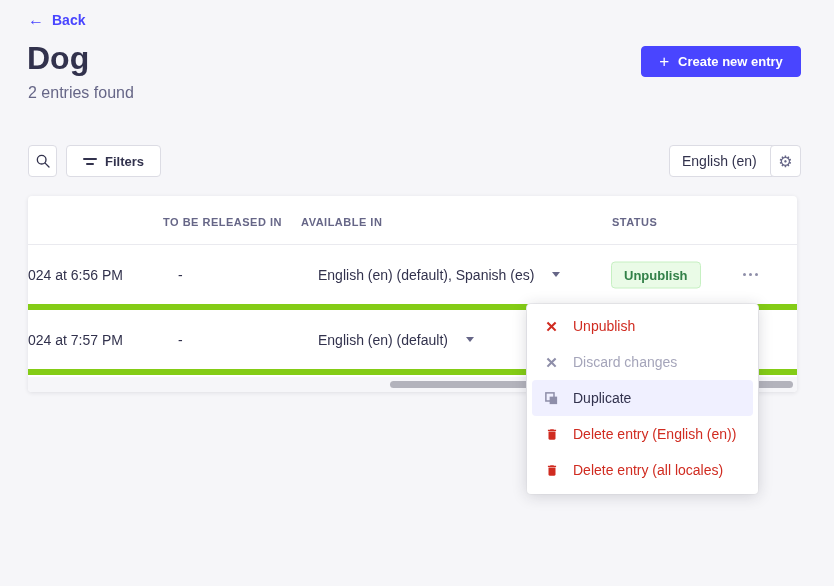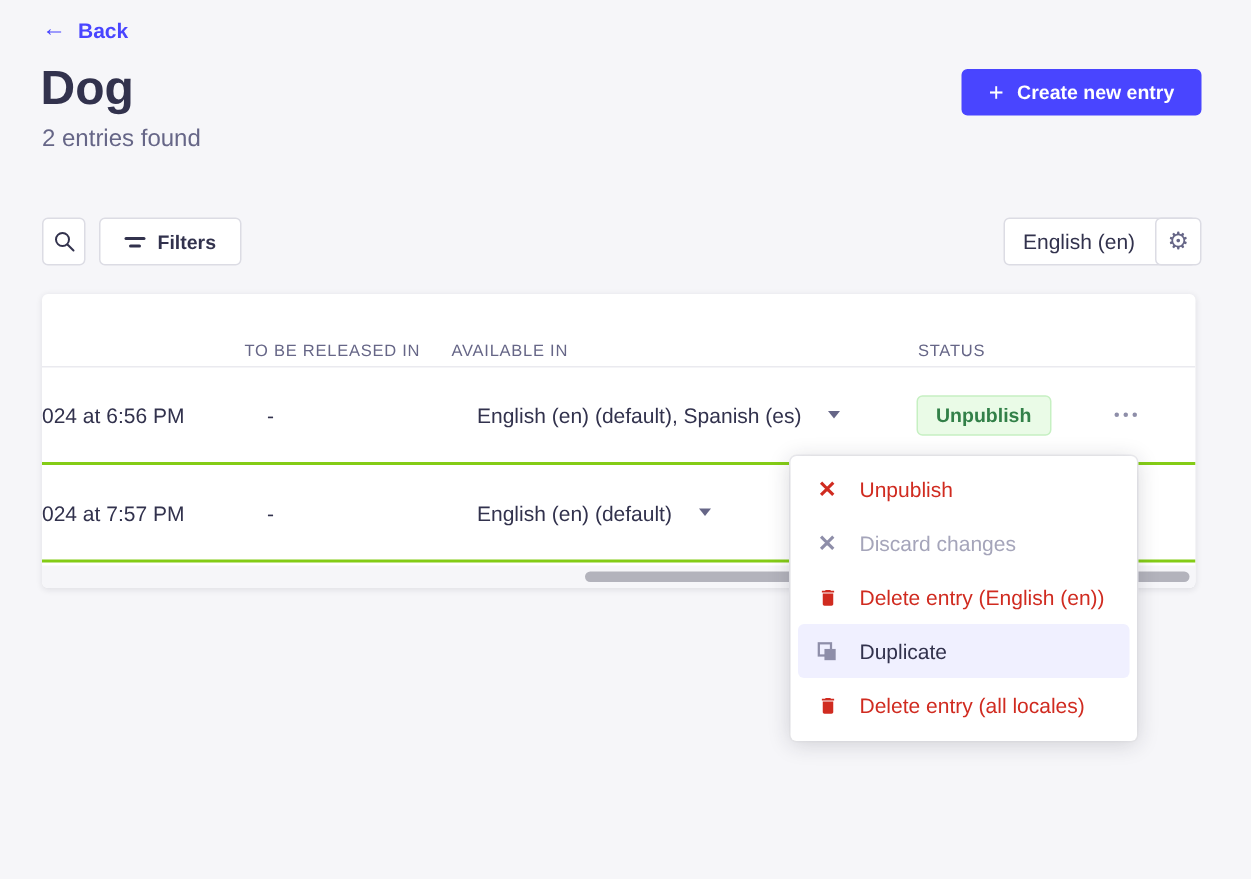--- a/index.html
+++ b/index.html
@@ -66,27 +66,27 @@
 
   
   .table-card {
     position:absolute; left:28px; top:196px; width:769px; height:196px;
     background:#fff; border-radius:4px;
     box-shadow:0 1px 4px rgba(33,33,52,0.1);
     overflow:hidden;
   }
   .thead { position:relative; height:49px; border-bottom:1px solid #eaeaef; }
   .th {
-    position:absolute; top:32px;
-    font-size:11px; font-weight:400; color:#666687; letter-spacing:0.5px;
+    position:absolute; top:20px;
+    font-size:11px; font-weight:700; color:#666687; letter-spacing:0.5px;
   }
   .th-released { left:135px; }
   .th-available { left:273px; }
   .th-status { left:584px; }
-  .trow { position:relative; height:65px; border-bottom:2px solid #84cc16; font-size:14px; }
+  .trow { position:relative; height:65px; border-bottom:6px solid #84cc16; font-size:14px; }
   .cell { position:absolute; top:50%; transform:translateY(-50%); white-space:nowrap; color:#32324d; }
   .cell-date { left:0; }
   .cell-released { left:150px; }
   .cell-available { left:290px; display:flex; align-items:center; gap:18px; cursor:pointer; }
   .badge {
     position:absolute; left:583px; top:50%; transform:translateY(-50%);
     background:#eafbe7; border:1px solid #c6f0c2; color:#328048;
     font-size:13px; font-weight:600; border-radius:4px; padding:5px 12px;
     cursor:default;
   }
@@ -210,43 +210,43 @@
       <span class="ctx-icon x-glyph red">✕</span>
       <span>Unpublish</span>
     </div>
 
     <div class="ctx-item disabled">
       <span class="ctx-icon x-glyph gray">✕</span>
       <span>Discard changes</span>
     </div>
 
 
-    <div class="ctx-item danger">
-      <span class="ctx-icon">
-        <svg width="14" height="15" viewBox="0 0 24 24">
-            <path d="M6 19c0 1.1.9 2 2 2h8c1.1 0 2-.9 2-2V7H6v12zM19 4h-3.5l-1-1h-5l-1 1H5v2h14V4z" fill="#d02b20"></path>
-          </svg>
-      </span>
-      <span>Delete entry (English (en))</span>
-    </div>
-
     <div class="ctx-item highlight">
       <span class="ctx-icon">
         <svg width="15" height="15" viewBox="0 0 24 24">
             <rect x="3" y="3" width="13" height="13" fill="none" stroke="#8e8ea9" stroke-width="2.4"></rect>
             <rect x="9" y="9" width="12" height="12" fill="#8e8ea9"></rect>
           </svg>
       </span>
       <span>Duplicate</span>
     </div>
 
     <div class="ctx-item danger">
       <span class="ctx-icon">
         <svg width="14" height="15" viewBox="0 0 24 24">
             <path d="M6 19c0 1.1.9 2 2 2h8c1.1 0 2-.9 2-2V7H6v12zM19 4h-3.5l-1-1h-5l-1 1H5v2h14V4z" fill="#d02b20"></path>
           </svg>
       </span>
+      <span>Delete entry (English (en))</span>
+    </div>
+
+    <div class="ctx-item danger">
+      <span class="ctx-icon">
+        <svg width="14" height="15" viewBox="0 0 24 24">
+            <path d="M6 19c0 1.1.9 2 2 2h8c1.1 0 2-.9 2-2V7H6v12zM19 4h-3.5l-1-1h-5l-1 1H5v2h14V4z" fill="#d02b20"></path>
+          </svg>
+      </span>
       <span>Delete entry (all locales)</span>
     </div>
 
   </div>
 
 </div>
 
 </body></html>

